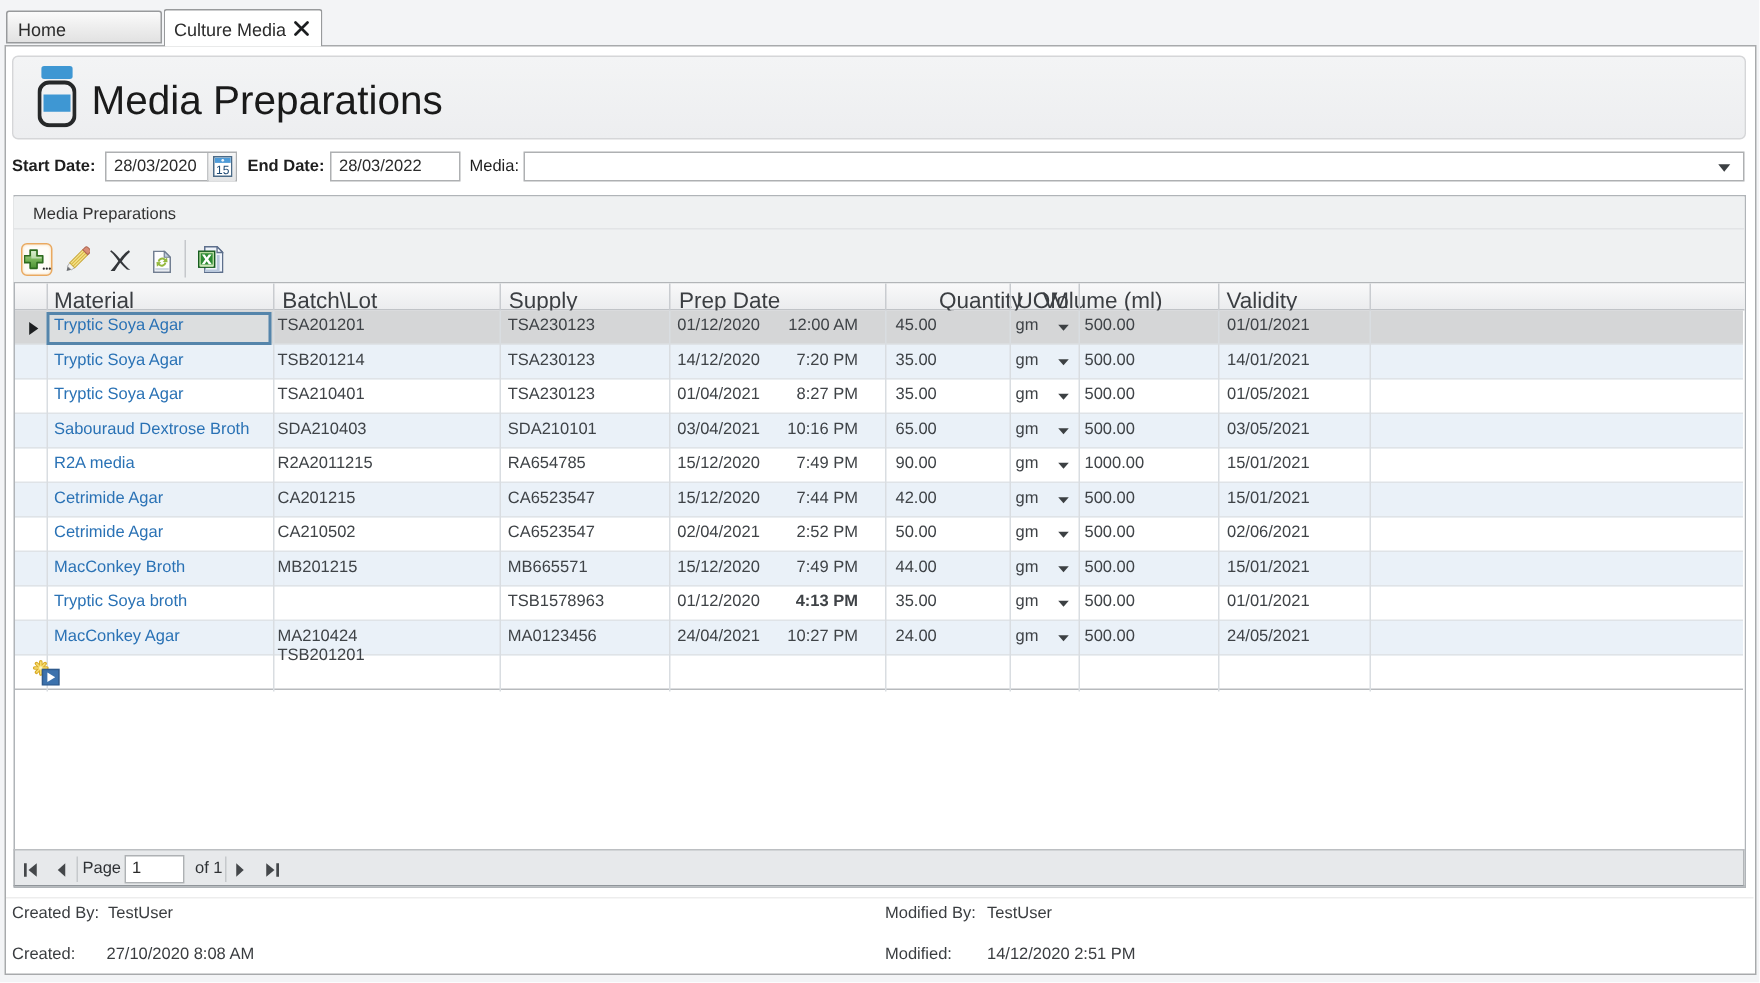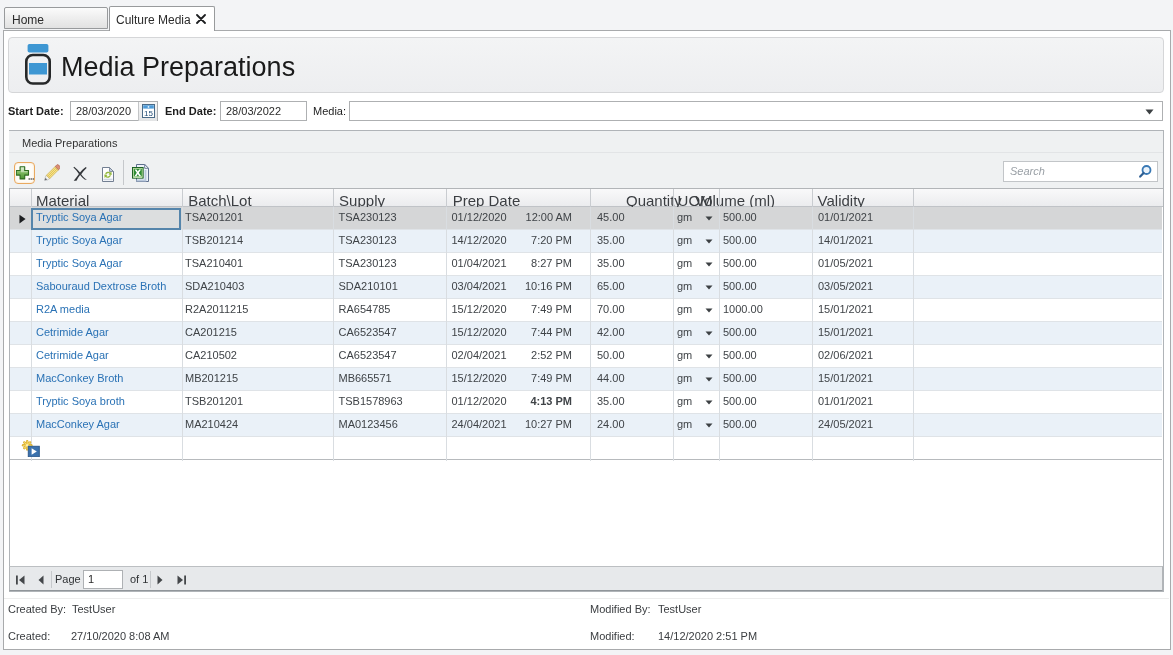--- a/index.html
+++ b/index.html
@@ -113,27 +113,20 @@
   <svg style="left:132px;top:164px;" width="17" height="19" viewBox="0 0 17 19">
     <path d="M4.5 0.5 h8.2 l3.8 3.8 v13.2 h-12 Z" fill="#eef3fa" stroke="#5d6f8c" stroke-width="1"></path>
     <path d="M12.7 0.5 l3.8 3.8 h-3.8 Z" fill="#ffffff" stroke="#5d6f8c" stroke-width="0.9"></path>
     <path d="M13.5 6 v10.5 h-9" stroke="#b9c8dc" stroke-width="1.8" fill="none"></path>
     <rect x="0.5" y="3.5" width="10.6" height="10.6" fill="#2e8c34" stroke="#175c20" stroke-width="1"></rect>
     <rect x="1.4" y="4.4" width="8.8" height="8.8" fill="none" stroke="#b8dca0" stroke-width="0.9"></rect>
     <path d="M2.6 5.6 h1.9 l1.3 2.0 1.4 -2.0 h1.9 l-2.3 3.2 2.4 3.4 h-2.0 l-1.4 -2.1 -1.4 2.1 h-1.9 l2.3 -3.4 Z" fill="#fff"></path>
     <path d="M1.5 12.4 h8.6 v1.4 h-8.6 Z" fill="#d5ecc2" opacity="0.85"></path>
   </svg>
 
-  <div style="left:1003px;top:161px;width:155px;height:21px;background:#fff;border:1px solid #c2c5c8;">
-    <div style="position:absolute;left:6px;top:3px;font-size:11px;font-style:italic;color:#9aa0a6;">Search</div>
-    <svg width="16" height="16" style="position:absolute;right:4px;top:2px;" viewBox="0 0 16 16">
-      <circle cx="9.5" cy="6.0" r="4.0" fill="#eaf2fa" stroke="#3878b4" stroke-width="1.8"></circle>
-      <line x1="6.6" y1="9.0" x2="3.2" y2="12.6" stroke="#2f5f93" stroke-width="2.2" stroke-linecap="round"></line>
-    </svg>
-  </div>
 
   <div class="grid"></div>
   <div class="ghead"></div>
   <div class="hcell" style="left:36px;">Material</div>
   <div class="hcell" style="left:188.2px;">Batch\Lot</div>
   <div class="hcell" style="left:339.1px;">Supply</div>
   <div class="hcell" style="left:452.7px;">Prep Date</div>
   <div class="hcell" style="left:584px;margin-left:42px;">Quantity</div>
   <div class="hcell" style="left:677.6px;">UOM</div>
   <div class="hcell" style="left:695px;">Volume (ml)</div>
@@ -216,21 +209,21 @@
       </svg>
       <div class="cell" style="left:713px;">500.00</div>
       <div class="cell" style="left:808px;">03/05/2021</div>
     </div>
 <div class="row" style="top:299px;">
       <div class="cell mat" style="left:26px;">R2A media</div>
       <div class="cell" style="left:175px;">R2A2011215</div>
       <div class="cell" style="left:328.5px;">RA654785</div>
       <div class="cell" style="left:441.5px;">15/12/2020</div>
       <div class="cell" style="left:490px;width:72px;text-align:right;">7:49 PM</div>
-      <div class="cell" style="left:587px;">70.00</div>
+      <div class="cell" style="left:587px;">90.00</div>
       <div class="cell" style="left:667px;">gm</div>
       <svg style="left:695px;top:9px;" width="8" height="5" viewBox="0 0 8 5">
         <path d="M0.5 0.5 L7.5 0.5 L4 4.5 Z" fill="#3c4043"></path>
       </svg>
       <div class="cell" style="left:713px;">1000.00</div>
       <div class="cell" style="left:808px;">15/01/2021</div>
     </div>
 <div class="row alt" style="top:322px;">
       <div class="cell mat" style="left:26px;">Cetrimide Agar</div>
       <div class="cell" style="left:175px;">CA201215</div>
@@ -268,21 +261,21 @@
       <div class="cell" style="left:587px;">44.00</div>
       <div class="cell" style="left:667px;">gm</div>
       <svg style="left:695px;top:9px;" width="8" height="5" viewBox="0 0 8 5">
         <path d="M0.5 0.5 L7.5 0.5 L4 4.5 Z" fill="#3c4043"></path>
       </svg>
       <div class="cell" style="left:713px;">500.00</div>
       <div class="cell" style="left:808px;">15/01/2021</div>
     </div>
 <div class="row" style="top:391px;">
       <div class="cell mat" style="left:26px;">Tryptic Soya broth</div>
-      <div class="cell" style="left:175px;">TSB201201</div>
+      <div class="cell" style="left:175px;margin-top:36px;">TSB201201</div>
       <div class="cell" style="left:328.5px;">TSB1578963</div>
       <div class="cell" style="left:441.5px;">01/12/2020</div>
       <div class="cell" style="left:490px;width:72px;text-align:right;font-weight:bold;">4:13 PM</div>
       <div class="cell" style="left:587px;">35.00</div>
       <div class="cell" style="left:667px;">gm</div>
       <svg style="left:695px;top:9px;" width="8" height="5" viewBox="0 0 8 5">
         <path d="M0.5 0.5 L7.5 0.5 L4 4.5 Z" fill="#3c4043"></path>
       </svg>
       <div class="cell" style="left:713px;">500.00</div>
       <div class="cell" style="left:808px;">01/01/2021</div>

